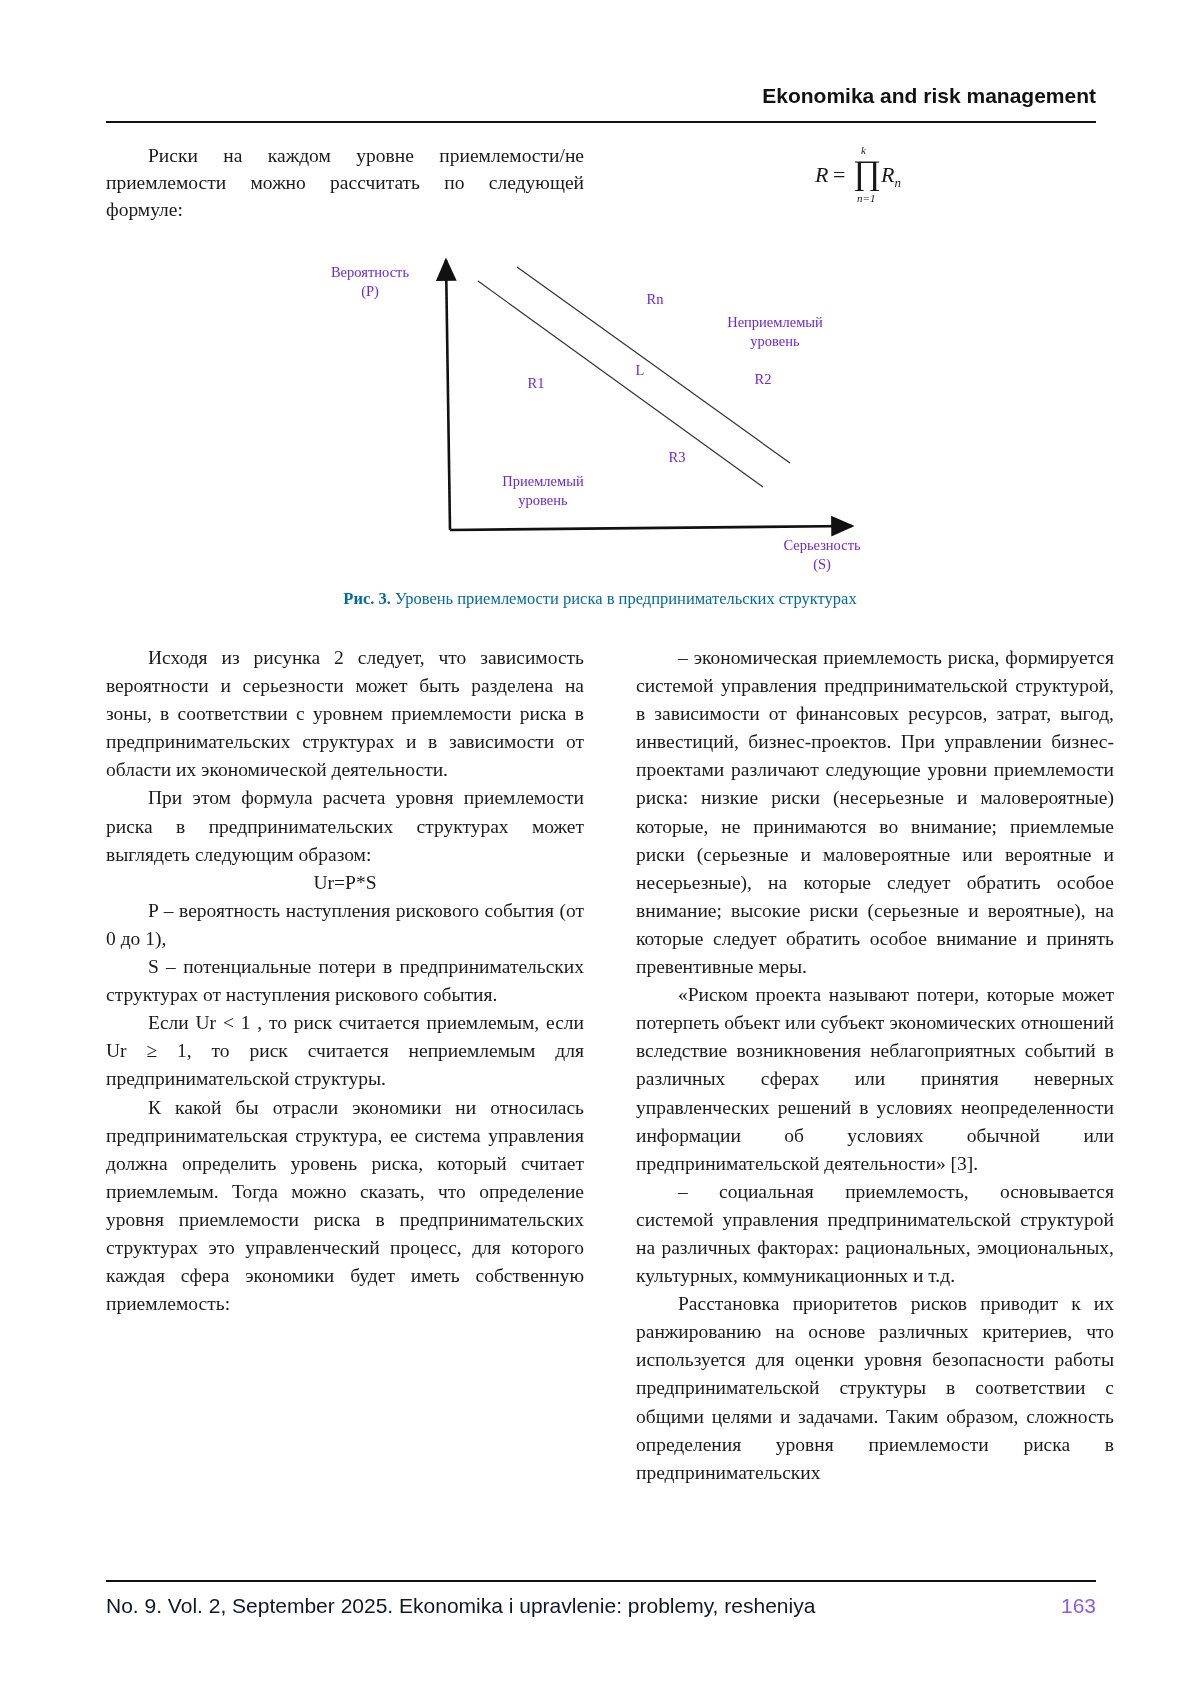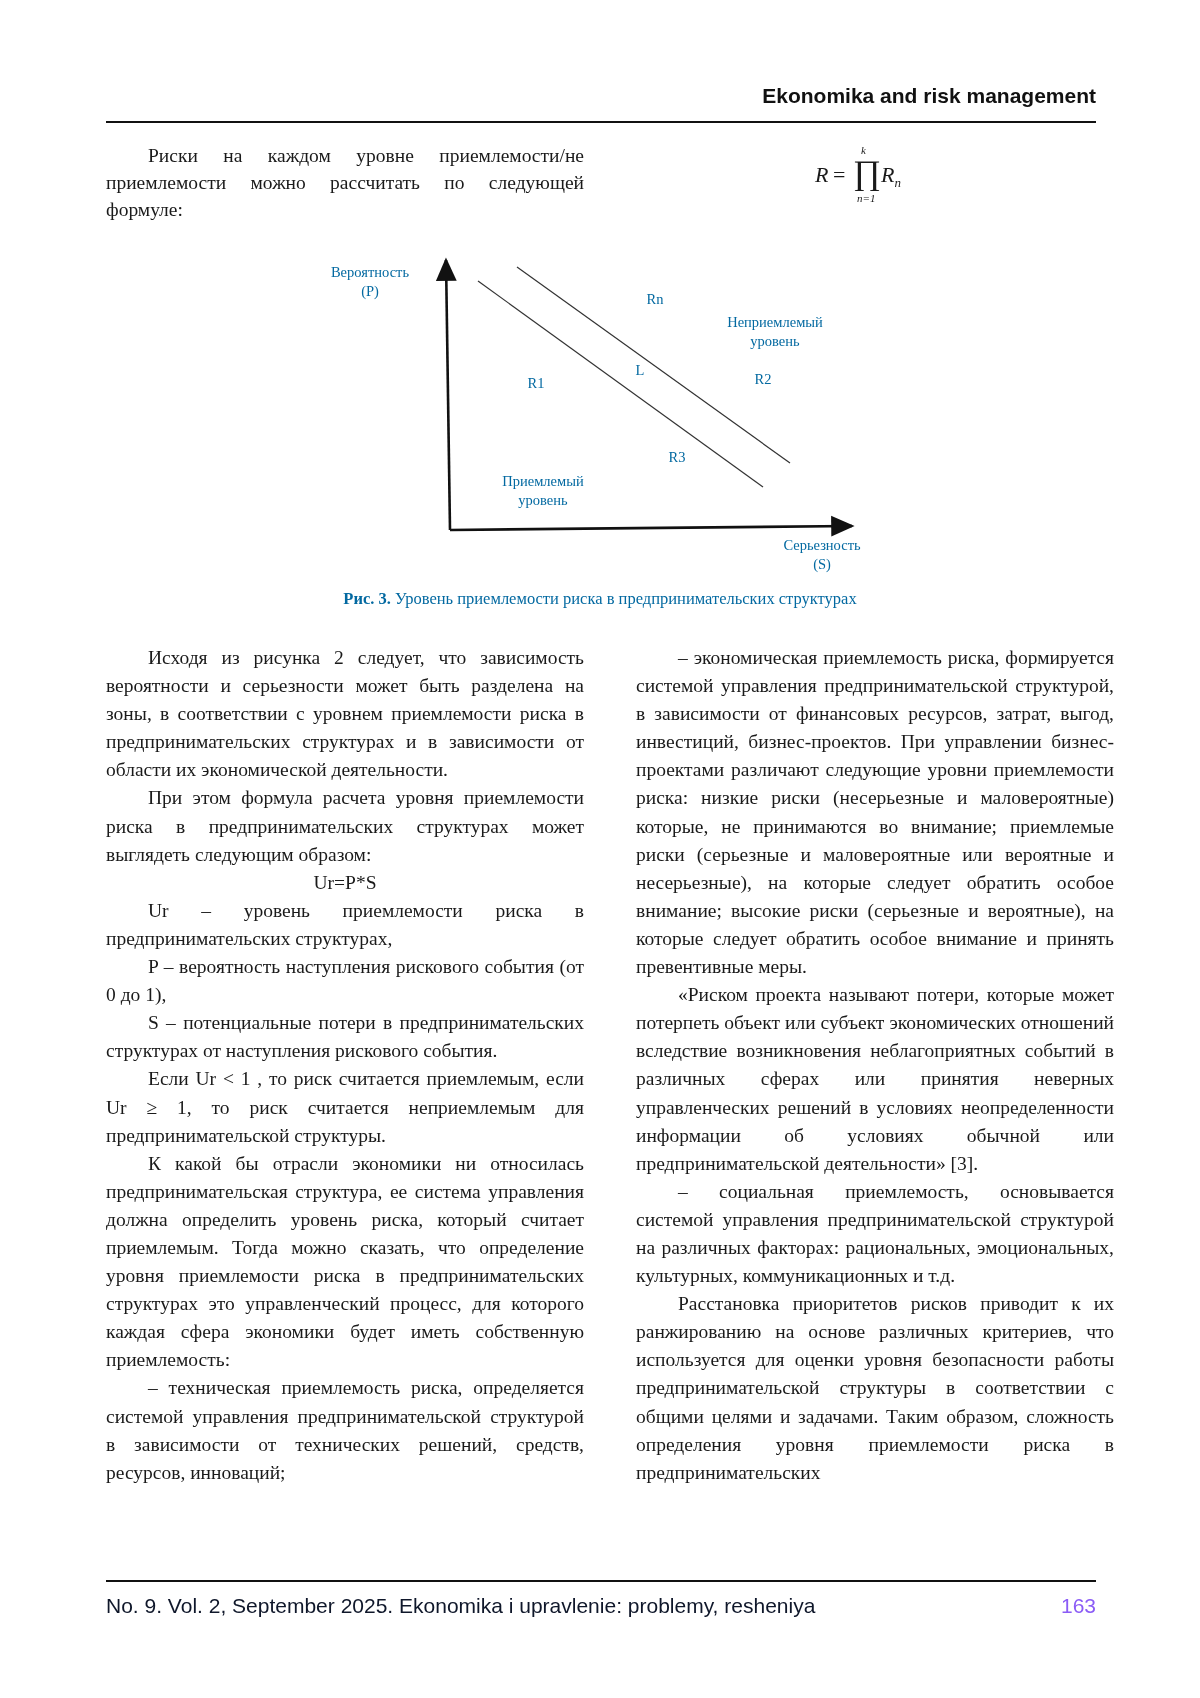--- a/index.html
+++ b/index.html
@@ -30,21 +30,21 @@
     .formula-top .prod { position: absolute; left: 38px; top: 6px; font-size: 34px; font-style: normal; line-height: 34px; }
     .formula-top .k { position: absolute; left: 46px; top: -6px; font-size: 11px; }
     .formula-top .n1 { position: absolute; left: 42px; top: 42px; font-size: 11px; }
     .formula-top .Rn { position: absolute; left: 66px; top: 12px; font-size: 22px; }
     .formula-top .Rn sub { font-size: 13px; }
 
     .figure { position: absolute; left: 0; top: 0; width: 1200px; height: 620px; pointer-events: none; }
     .figure svg { position: absolute; left: 0; top: 0; }
     .fig-label {
       position: absolute; font-family: "Liberation Serif", serif; font-size: 14.5px;
-      color: #0369a1; text-align: center; line-height: 19px; white-space: nowrap;
+      color: #6d28d9; text-align: center; line-height: 19px; white-space: nowrap;
     }
 
     .caption {
       position: absolute; left: 0; width: 1200px; top: 589px; text-align: center;
       font-size: 16.5px; color: #0369a1;
     }
     .caption b { font-weight: bold; }
 
     .col {
       position: absolute; top: 644px; width: 478px;
@@ -122,26 +122,24 @@
     <div>(S)</div>
   </div>
 </div>
 
 <div class="caption"><b>Рис. 3.</b><span> Уровень приемлемости риска в предпринимательских структурах</span></div>
 
 <div class="col left">
   <div class="p">Исходя из рисунка 2 следует, что зависимость вероятности и серьезности может быть разделена на зоны, в соответствии с уровнем приемлемости риска в предпринимательских структурах и в зависимости от области их экономической деятельности.</div>
   <div class="p">При этом формула расчета уровня приемлемости риска в предпринимательских структурах может выглядеть следующим образом:</div>
   <div class="center">Ur=P*S</div>
-  <div class="p">Ur – уровень приемлемости риска в предпринимательских структурах,</div>
   <div class="p">P – вероятность наступления рискового события (от 0 до 1),</div>
   <div class="p">S – потенциальные потери в предпринимательских структурах от наступления рискового события.</div>
   <div class="p">Если Ur &lt; 1 , то риск считается приемлемым, если Ur ≥ 1, то риск считается неприемлемым для предпринимательской структуры.</div>
   <div class="p">К какой бы отрасли экономики ни относилась предпринимательская структура, ее система управления должна определить уровень риска, который считает приемлемым. Тогда можно сказать, что определение уровня приемлемости риска в предпринимательских структурах это управленческий процесс, для которого каждая сфера экономики будет иметь собственную приемлемость:</div>
-  <div class="p">– техническая приемлемость риска, определяется системой управления предпринимательской структурой в зависимости от технических решений, средств, ресурсов, инноваций;</div>
 </div>
 
 <div class="col right">
   <div class="p">– экономическая приемлемость риска, формируется системой управления предпринимательской структурой, в зависимости от финансовых ресурсов, затрат, выгод, инвестиций, бизнес-проектов. При управлении бизнес-проектами различают следующие уровни приемлемости риска: низкие риски (несерьезные и маловероятные) которые, не принимаются во внимание; приемлемые риски (серьезные и маловероятные или вероятные и несерьезные), на которые следует обратить особое внимание; высокие риски (серьезные и вероятные), на которые следует обратить особое внимание и принять превентивные меры.</div>
   <div class="p">«Риском проекта называют потери, которые может потерпеть объект или субъект экономических отношений вследствие возникновения неблагоприятных событий в различных сферах или принятия неверных управленческих решений в условиях неопределенности информации об условиях обычной или предпринимательской деятельности» [3].</div>
   <div class="p">– социальная приемлемость, основывается системой управления предпринимательской структурой на различных факторах: рациональных, эмоциональных, культурных, коммуникационных и т.д.</div>
   <div class="p">Расстановка приоритетов рисков приводит к их ранжированию на основе различных критериев, что используется для оценки уровня безопасности работы предпринимательской структуры в соответствии с общими целями и задачами. Таким образом, сложность определения уровня приемлемости риска в предпринимательских</div>
 </div>
 
 <div class="rule bottom"></div>

